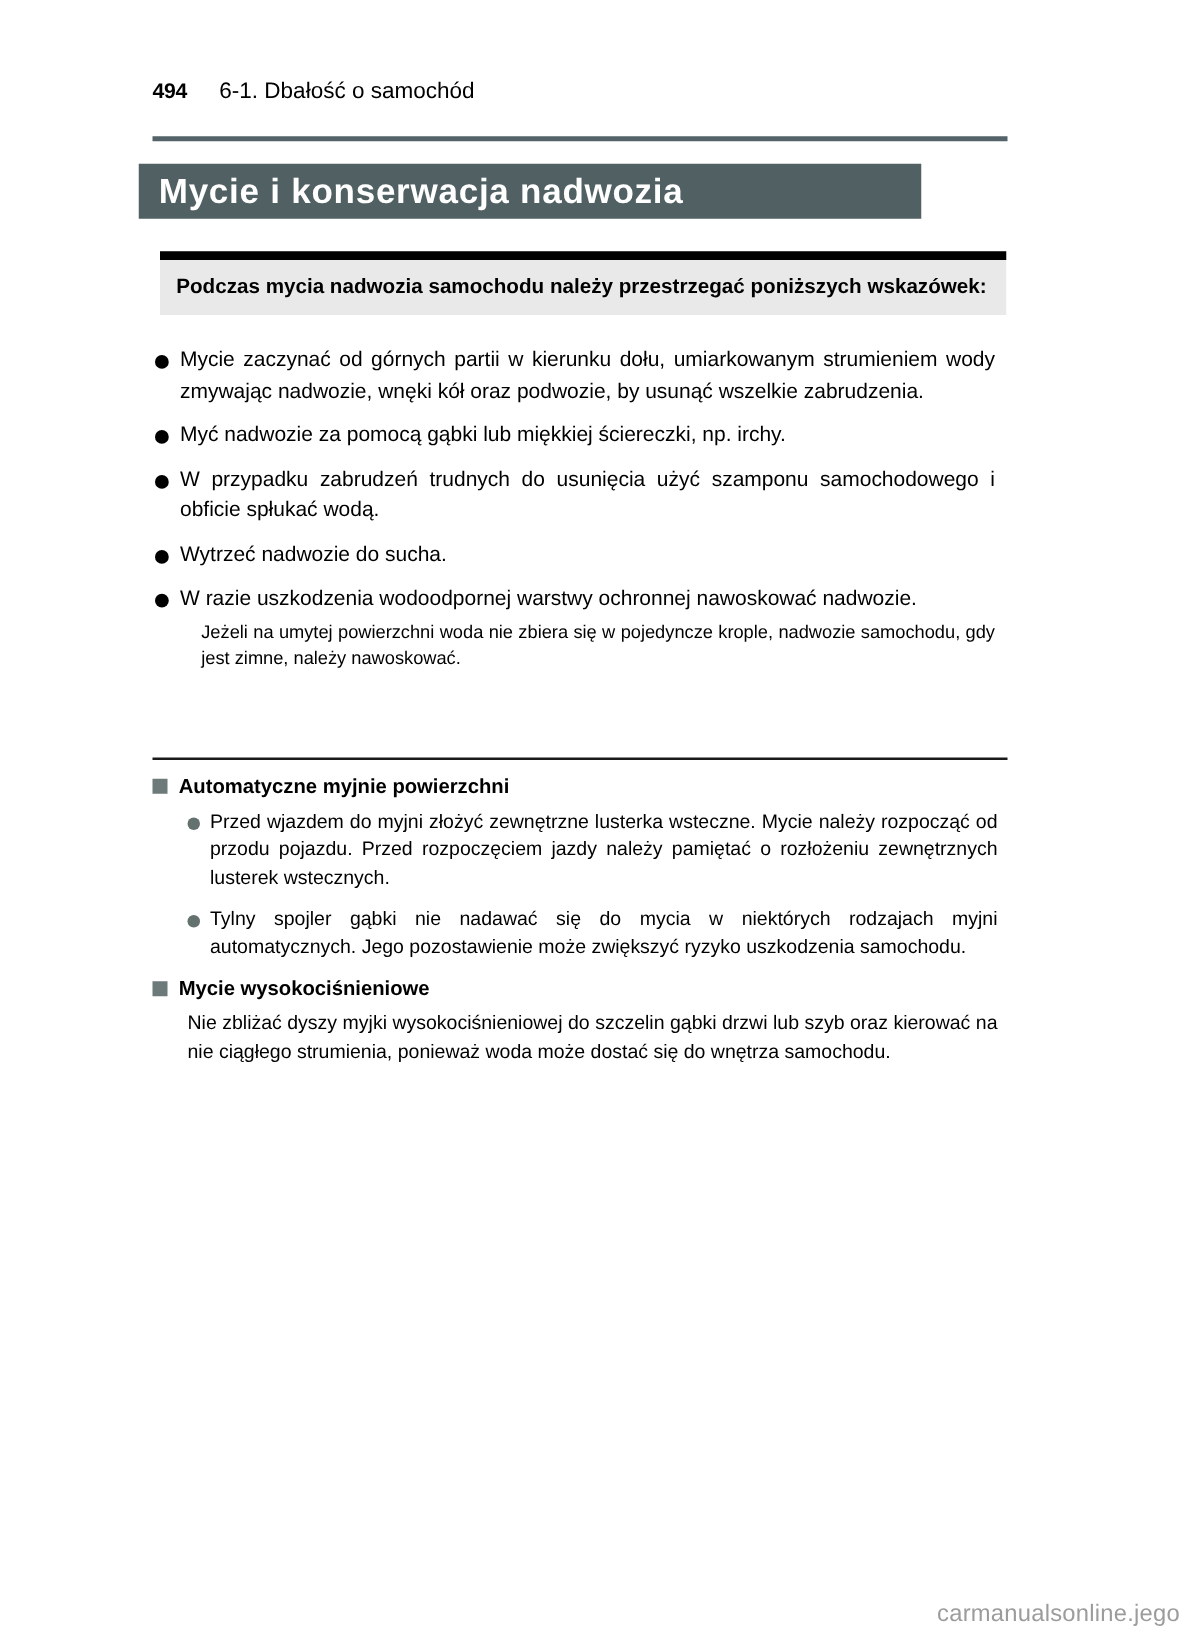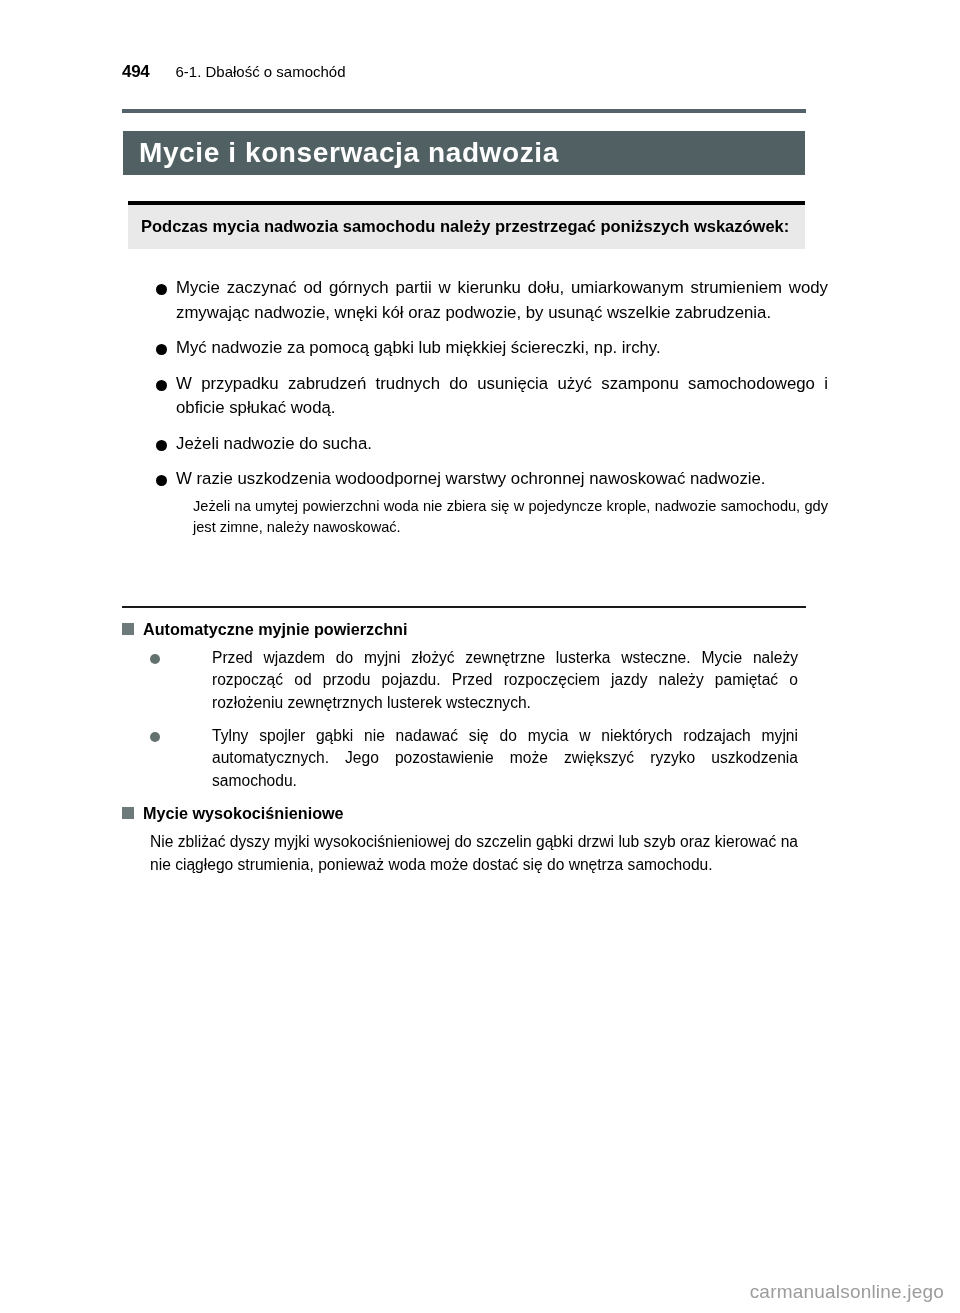--- a/index.html
+++ b/index.html
@@ -31,76 +31,76 @@
     display: flex;
     align-items: baseline;
   }
   .page-number {
     font-size: 17px;
     font-weight: bold;
     letter-spacing: -0.3px;
     color: #000;
   }
   .header-section {
-    font-size: 15px;
+    font-size: 18px;
     margin-left: 26px;
     color: #000;
   }
   .header-rule {
     position: absolute;
     left: 122px;
     top: 109px;
     width: 684px;
     height: 4px;
     background: #54636a;
   }
 
   
   .title-bar {
     position: absolute;
-    left: 123px;
+    left: 111px;
     top: 131px;
-    width: 682px;
+    width: 626px;
     height: 44px;
     background: #506063;
     display: flex;
     align-items: center;
   }
   .title-bar-text {
     color: #ffffff;
     font-size: 28px;
     font-weight: bold;
     letter-spacing: 0.6px;
     margin-left: 16px;
   }
 
   
   .callout {
     position: absolute;
     left: 128px;
     top: 201px;
     width: 677px;
     background: #e9e9e9;
-    border-top: 4px solid #000000;
+    border-top: 7px solid #000000;
     box-sizing: border-box;
     padding: 10px 14px 11px 13px;
   }
   .callout-text {
     font-size: 16.5px;
     font-weight: bold;
     line-height: 1.42;
     text-align: justify;
     text-justify: inter-word;
     color: #000;
   }
 
   
   .main-list {
     position: absolute;
-    left: 156px;
+    left: 124px;
     top: 276px;
     width: 672px;
   }
   .main-item {
     display: flex;
     align-items: flex-start;
     margin-bottom: 11px;
   }
   .bullet-dot-black {
     flex: 0 0 auto;
@@ -162,21 +162,20 @@
     line-height: 1.4;
   }
   .sub-list {
     margin: 0 0 0 28px;
     width: 648px;
   }
   .sub-item {
     display: flex;
     align-items: flex-start;
     margin-bottom: 10px;
-    gap: 44px;
   }
   .bullet-dot-grey {
     flex: 0 0 auto;
     width: 10px;
     height: 10px;
     border-radius: 50%;
     background: #64726f;
     margin-top: 7px;
     margin-right: 8px;
   }
@@ -243,21 +242,21 @@
       <span class="main-item-text">Myć nadwozie za pomocą gąbki lub miękkiej ściereczki, np. irchy.</span>
     </div>
 
     <div class="main-item">
       <span class="bullet-dot-black"></span>
       <span class="main-item-text">W przypadku zabrudzeń trudnych do usunięcia użyć szamponu samochodowego i obficie spłukać wodą.</span>
     </div>
 
     <div class="main-item">
       <span class="bullet-dot-black"></span>
-      <span class="main-item-text">Jeżeli nadwozie do sucha.</span>
+      <span class="main-item-text">Wytrzeć nadwozie do sucha.</span>
     </div>
 
     <div class="main-item">
       <span class="bullet-dot-black"></span>
       <div style="flex:1 1 auto;">
         <div class="main-item-text">W razie uszkodzenia wodoodpornej warstwy ochronnej nawoskować nadwozie.</div>
         <div class="sub-note">Jeżeli na umytej powierzchni woda nie zbiera się w pojedyncze krople, nadwozie samochodu, gdy jest zimne, należy nawoskować.</div>
       </div>
     </div>
 

